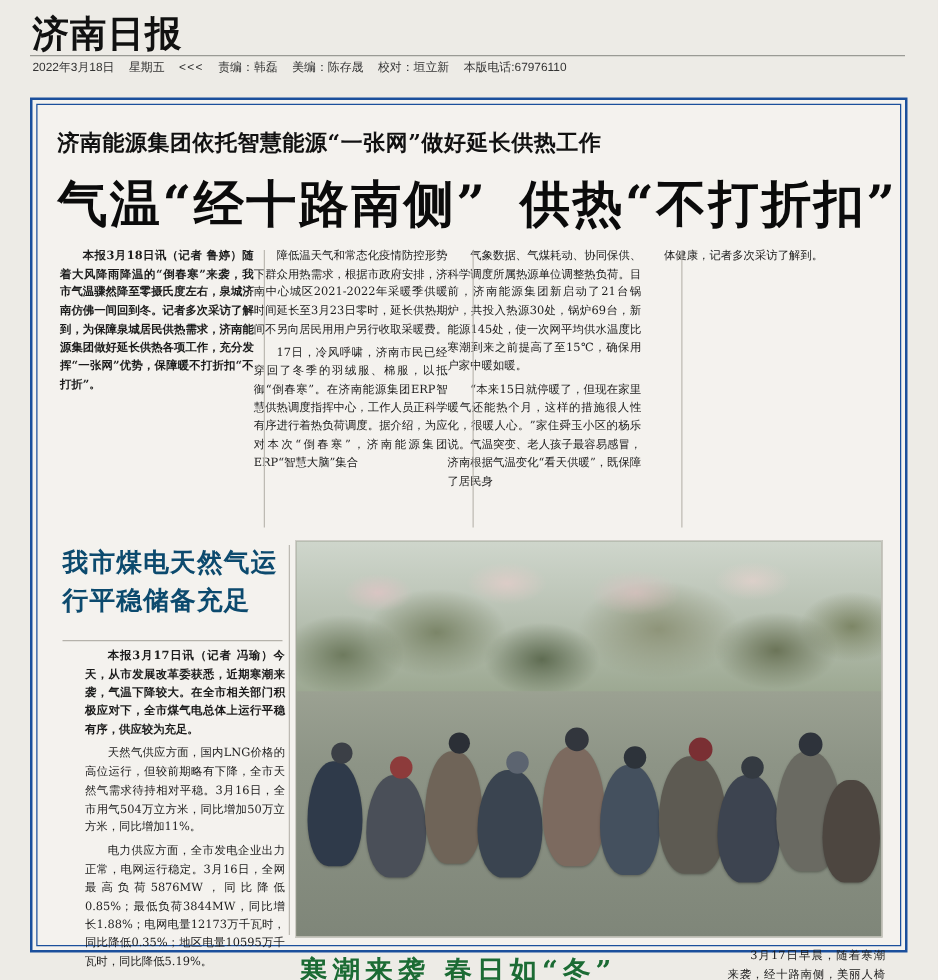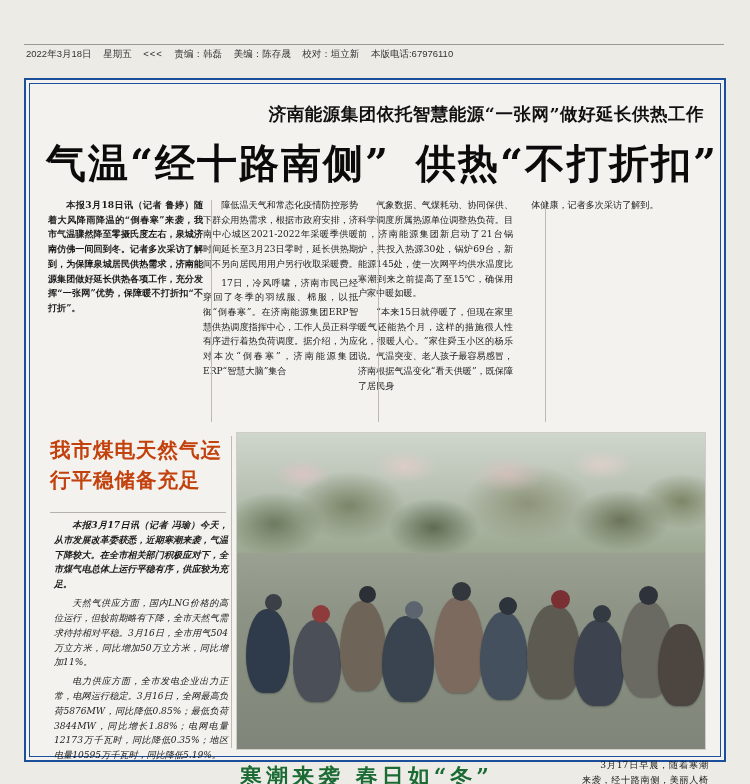--- a/index.html
+++ b/index.html
@@ -70,21 +70,21 @@
     height: 674px;
     border: 1px solid #1b4f9c;
     box-sizing: border-box;
   }
 
   
   .shoulder {
     position: absolute;
     left: 20px; top: 22px;
     width: 658px;
-    text-align: right;
+    text-align: left;
     font-family: "DejaVu Serif", serif;
     font-weight: bold;
     font-size: 17.5px;
     color: #111;
     letter-spacing: 0.5px;
   }
   .mainhead {
     position: absolute;
     left: 20px; top: 56px;
     width: 658px;
@@ -127,42 +127,42 @@
 
   
   .sec-head {
     position: absolute;
     left: 24px; top: 356px;
     width: 180px;
     font-family: "DejaVu Serif", serif;
     font-weight: bold;
     font-size: 20.5px;
     line-height: 1.45;
-    color: #c2410c;
+    color: #0c4a6e;
     letter-spacing: 1px;
   }
   .sec-rule {
     position: absolute;
     left: 24px; top: 432px;
     width: 176px;
     height: 1px;
     background: #b5b2ab;
   }
   .sec-body {
     position: absolute;
     left: 24px; top: 438px;
     width: 178px;
     height: 230px;
     font-family: "DejaVu Serif", serif;
     font-size: 9.1px;
     line-height: 1.63;
     color: #1b1b1b;
     text-align: justify;
   }
-  .sec-body p { margin: 0 0 4px 4px; text-indent: 2em; font-style: italic; }
+  .sec-body p { margin: 0 0 4px 18px; text-indent: 2em; }
 
   
   .photo {
     position: absolute;
     left: 210px; top: 352px;
     width: 470px;
     height: 318px;
     overflow: hidden;
     border: 1px solid #cfcdc7;
     box-sizing: border-box;
@@ -236,20 +236,21 @@
     width: 1px; height: 312px;
     background: #bdbab3;
   }
 </style>
 </head>
 <body>
 
 <div class="page">
 
   <div class="masthead">
+    <div class="masthead-title">济南日报</div>
     <div class="masthead-rule"></div>
     <div class="masthead-meta">
       <span>2022年3月18日</span>
       <span>星期五</span>
       <span class="meta-arrows">&lt;&lt;&lt;</span>
       <span>责编：韩磊</span>
       <span>美编：陈存晟</span>
       <span>校对：垣立新</span>
       <span>本版电话:67976110</span>
     </div>

